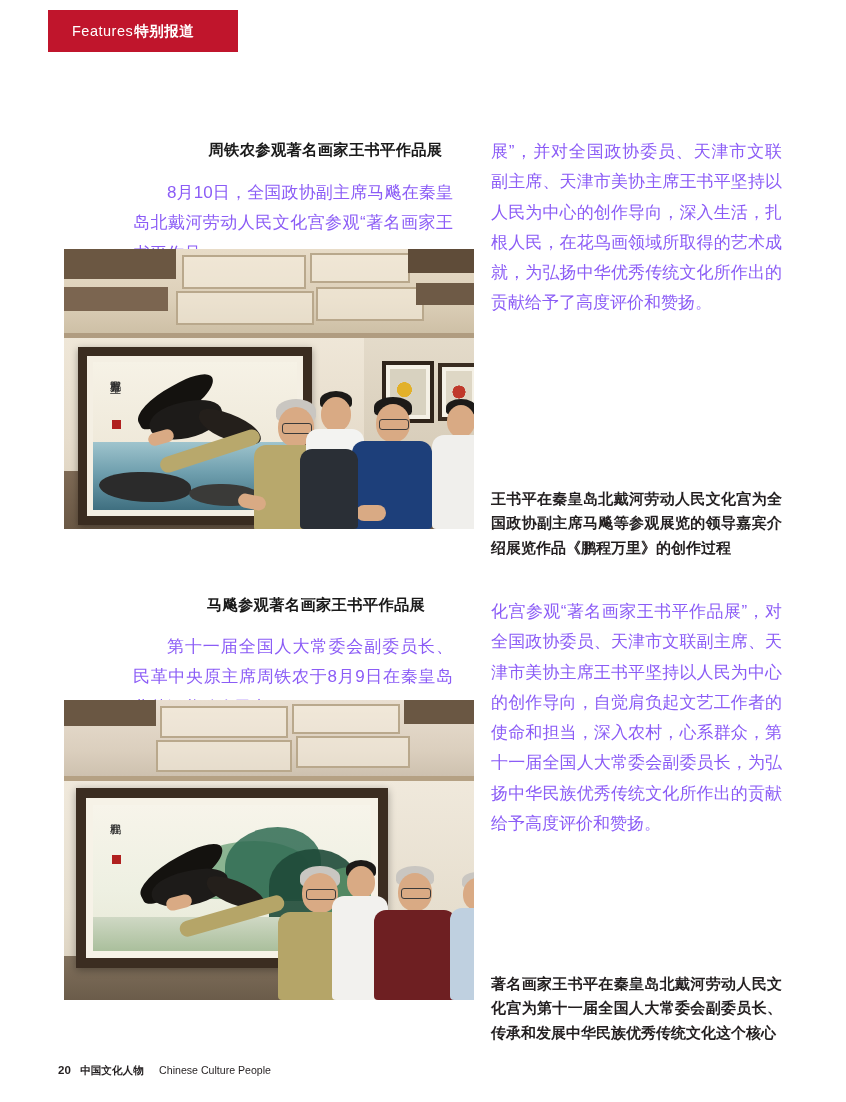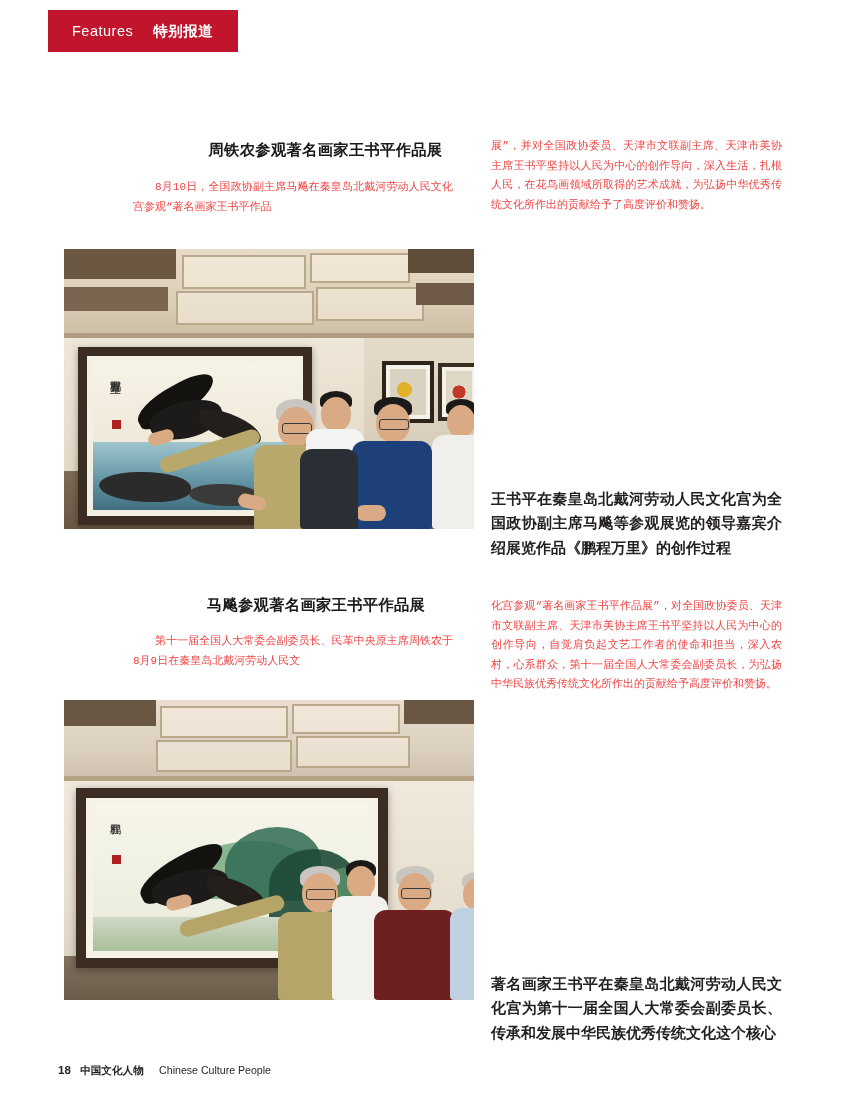--- a/index.html
+++ b/index.html
@@ -30,42 +30,42 @@
     padding-left: 24px;
     box-sizing: border-box;
     letter-spacing: 0.5px;
   }
   .header-tag .en {
     font-size: 14.5px;
     font-family: "Liberation Sans", sans-serif;
   }
   .header-tag .cn {
     font-size: 14.5px;
-    margin-left: 20px;
+    margin-left: 1px;
     font-family: Liberation Serif, serif;
     font-weight: bold;
   }
 
   
   .article {
     position: absolute;
   }
   .art-title {
     font-family: "DejaVu Sans", sans-serif;
     font-weight: bold;
     font-size: 15.3px;
     color: #1a1a1a;
     text-align: center;
     letter-spacing: 0.3px;
   }
   .body-col {
-    font-family: Liberation Mono, monospace;
-    font-size: 11px;
+    font-family: Liberation Sans, sans-serif;
+    font-size: 17px;
     line-height: 1.78;
-    color: #ef4444;
+    color: #8b5cf6;
     text-align: justify;
     text-justify: inter-ideograph;
   }
   .body-col p {
     margin: 0;
   }
   .body-col p.indent {
     text-indent: 2em;
   }
   .caption {
@@ -450,16 +450,16 @@
   </div>
 </div>
 
 <div class="article body-col" style="left:491px; top:597px; width:291px;">
   <p>化宫参观“著名画家王书平作品展”，对全国政协委员、天津市文联副主席、天津市美协主席王书平坚持以人民为中心的创作导向，自觉肩负起文艺工作者的使命和担当，深入农村，心系群众，第十一届全国人大常委会副委员长，为弘扬中华民族优秀传统文化所作出的贡献给予高度评价和赞扬。</p>
 </div>
 
 <div class="article caption" style="left:491px; top:972px; width:291px;">著名画家王书平在秦皇岛北戴河劳动人民文化宫为第十一届全国人大常委会副委员长、传承和发展中华民族优秀传统文化这个核心</div>
 
 <div class="footer">
-  <span class="pg">18</span>
+  <span class="pg">20</span>
   <span class="cn">中国文化人物</span>
   <span class="en">Chinese Culture People</span>
 </div>
 
 </body></html>

